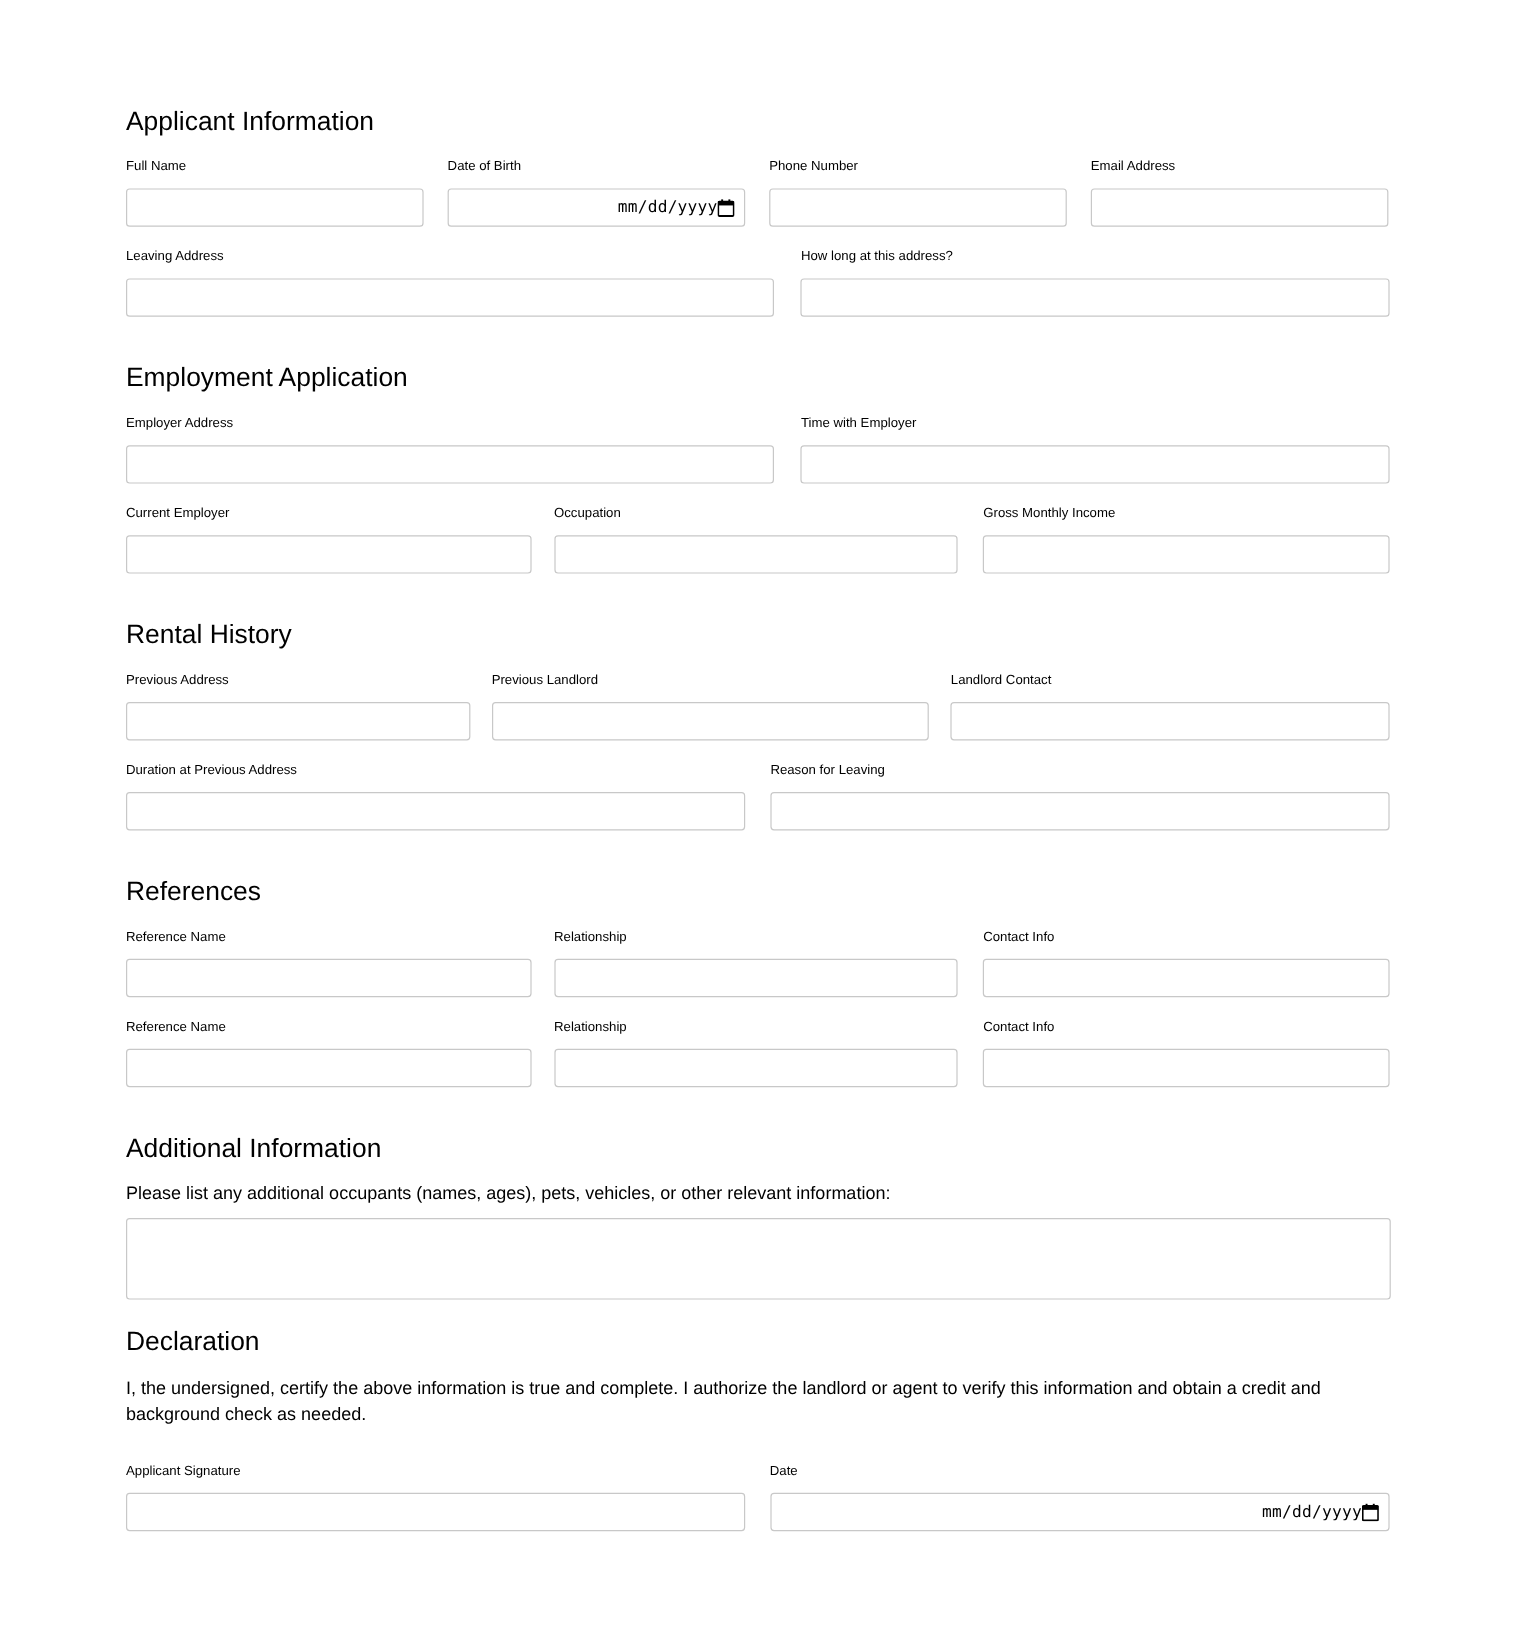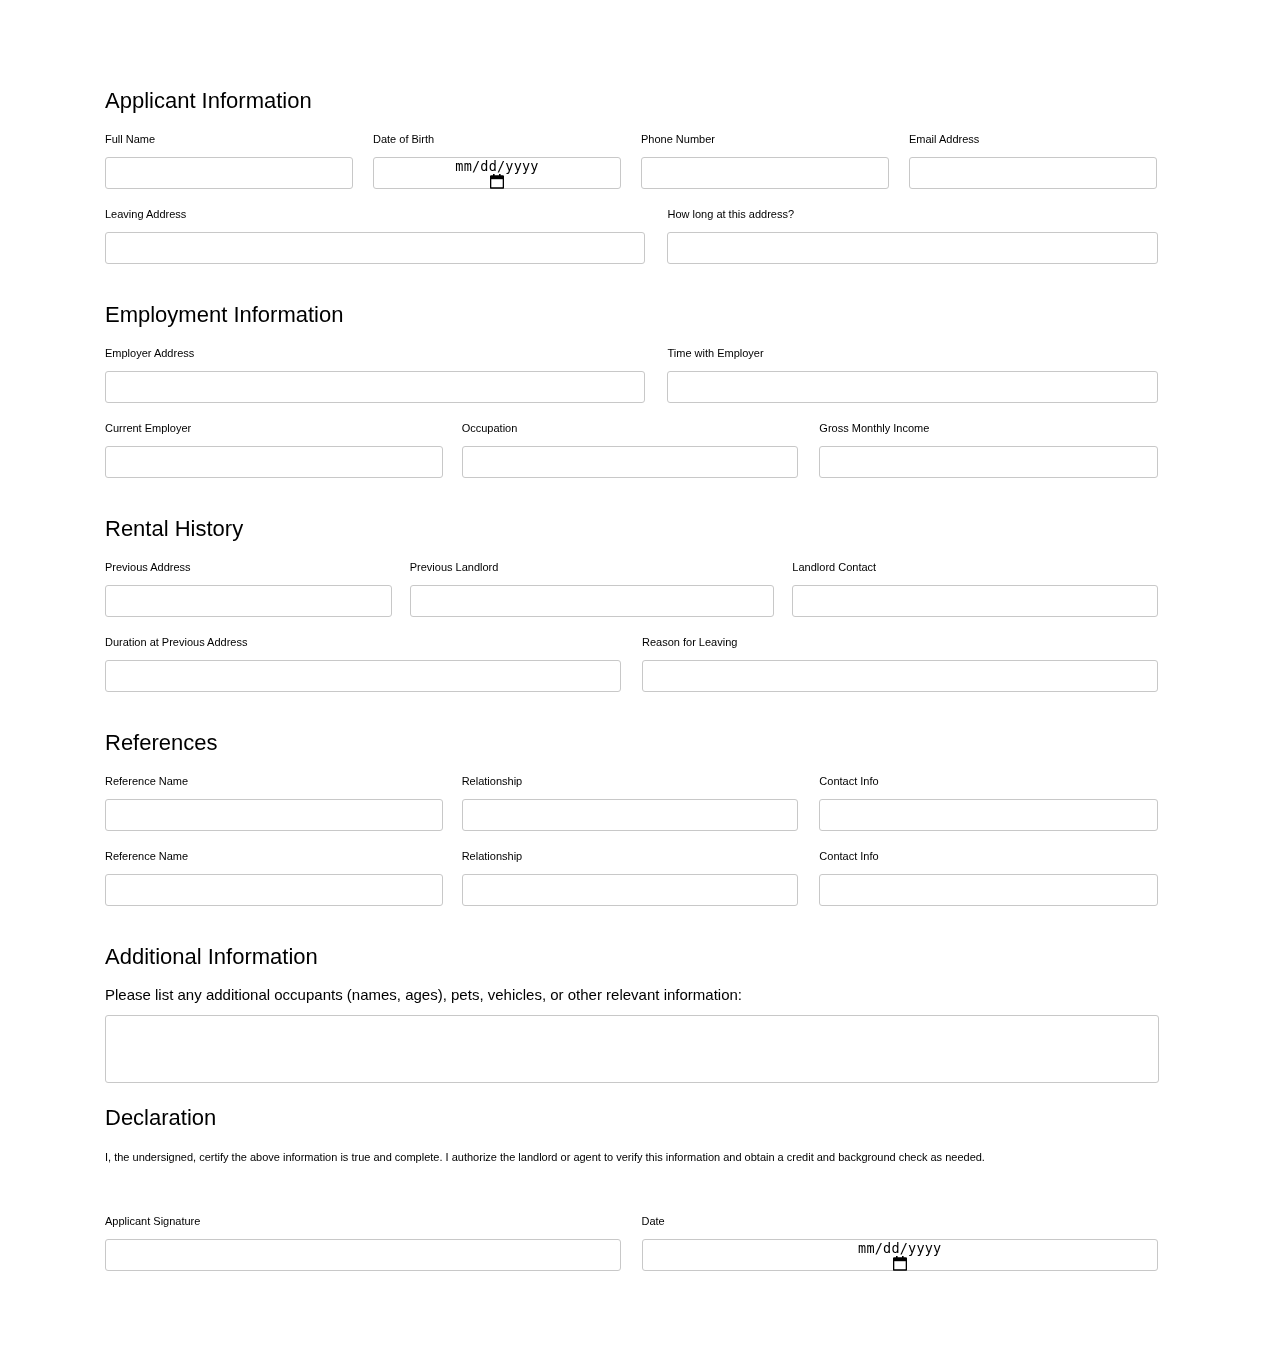--- a/index.html
+++ b/index.html
@@ -52,22 +52,21 @@
     height: 32px;
     border: 1px solid #c8c8c8;
     border-radius: 3px;
     background: #ffffff;
     box-sizing: border-box;
     display: flex;
     align-items: center;
     padding: 0 8px;
   }
   .date-box {
-    justify-content: flex-start;
-    flex-direction: column;
+    justify-content: flex-end;
   }
   .date-text {
     font-family: "DejaVu Sans Mono", monospace;
     font-size: 13.5px;
     color: #000000;
     letter-spacing: 0.2px;
   }
   .cal-icon {
     width: 14px;
     height: 15px;
@@ -77,21 +76,21 @@
     height: 68px;
     border: 1px solid #c8c8c8;
     border-radius: 3px;
     background: #ffffff;
     box-sizing: border-box;
   }
   .gap {
     flex: 0 0 auto;
   }
   .declaration-text {
-    font-size: 11px;
+    font-size: 15px;
     line-height: 21px;
     margin: 0 0 28px 0;
     max-width: 1050px;
   }
   .additional-prompt {
     font-size: 15px;
     line-height: 18px;
     margin-bottom: 11px;
   }
   .spacer-lg { height: 22px; }
@@ -144,21 +143,21 @@
       <div class="field" style="width:491px;">
         <div class="field-label">How long at this address?</div>
         <div class="input-box"></div>
       </div>
     </div>
   </div>
 
   <div class="spacer-lg"></div>
 
   <div class="section">
-    <div class="section-heading">Employment Information</div>
+    <div class="section-heading">Employment Application</div>
 
     <div class="row">
       <div class="field" style="width:541px;">
         <div class="field-label">Employer Address</div>
         <div class="input-box"></div>
       </div>
       <div class="gap" style="width:22px;"></div>
       <div class="field" style="width:491px;">
         <div class="field-label">Time with Employer</div>
         <div class="input-box"></div>
@@ -271,21 +270,21 @@
   <div class="section">
     <div class="section-heading">Declaration</div>
     <p class="declaration-text">I, the undersigned, certify the above information is true and complete. I authorize the landlord or agent to verify this information and obtain a credit and background check as needed.</p>
 
     <div class="row">
       <div class="field" style="width:516px;">
         <div class="field-label">Applicant Signature</div>
         <div class="input-box"></div>
       </div>
       <div class="gap" style="width:21px;"></div>
-      <div class="field" style="width:517px;margin-top:16px;">
+      <div class="field" style="width:517px;">
         <div class="field-label">Date</div>
         <div class="input-box date-box">
           <span class="date-text">mm/dd/yyyy</span>
           <svg class="cal-icon" viewBox="0 0 14 15">
             <rect x="0.5" y="2" width="13" height="12" rx="1" fill="none" stroke="#000" stroke-width="1.6"></rect>
             <rect x="0.5" y="2" width="13" height="3.2" fill="#000"></rect>
             <rect x="3" y="0" width="1.6" height="3" fill="#000"></rect>
             <rect x="9" y="0" width="1.6" height="3" fill="#000"></rect>
           </svg>
         </div>

